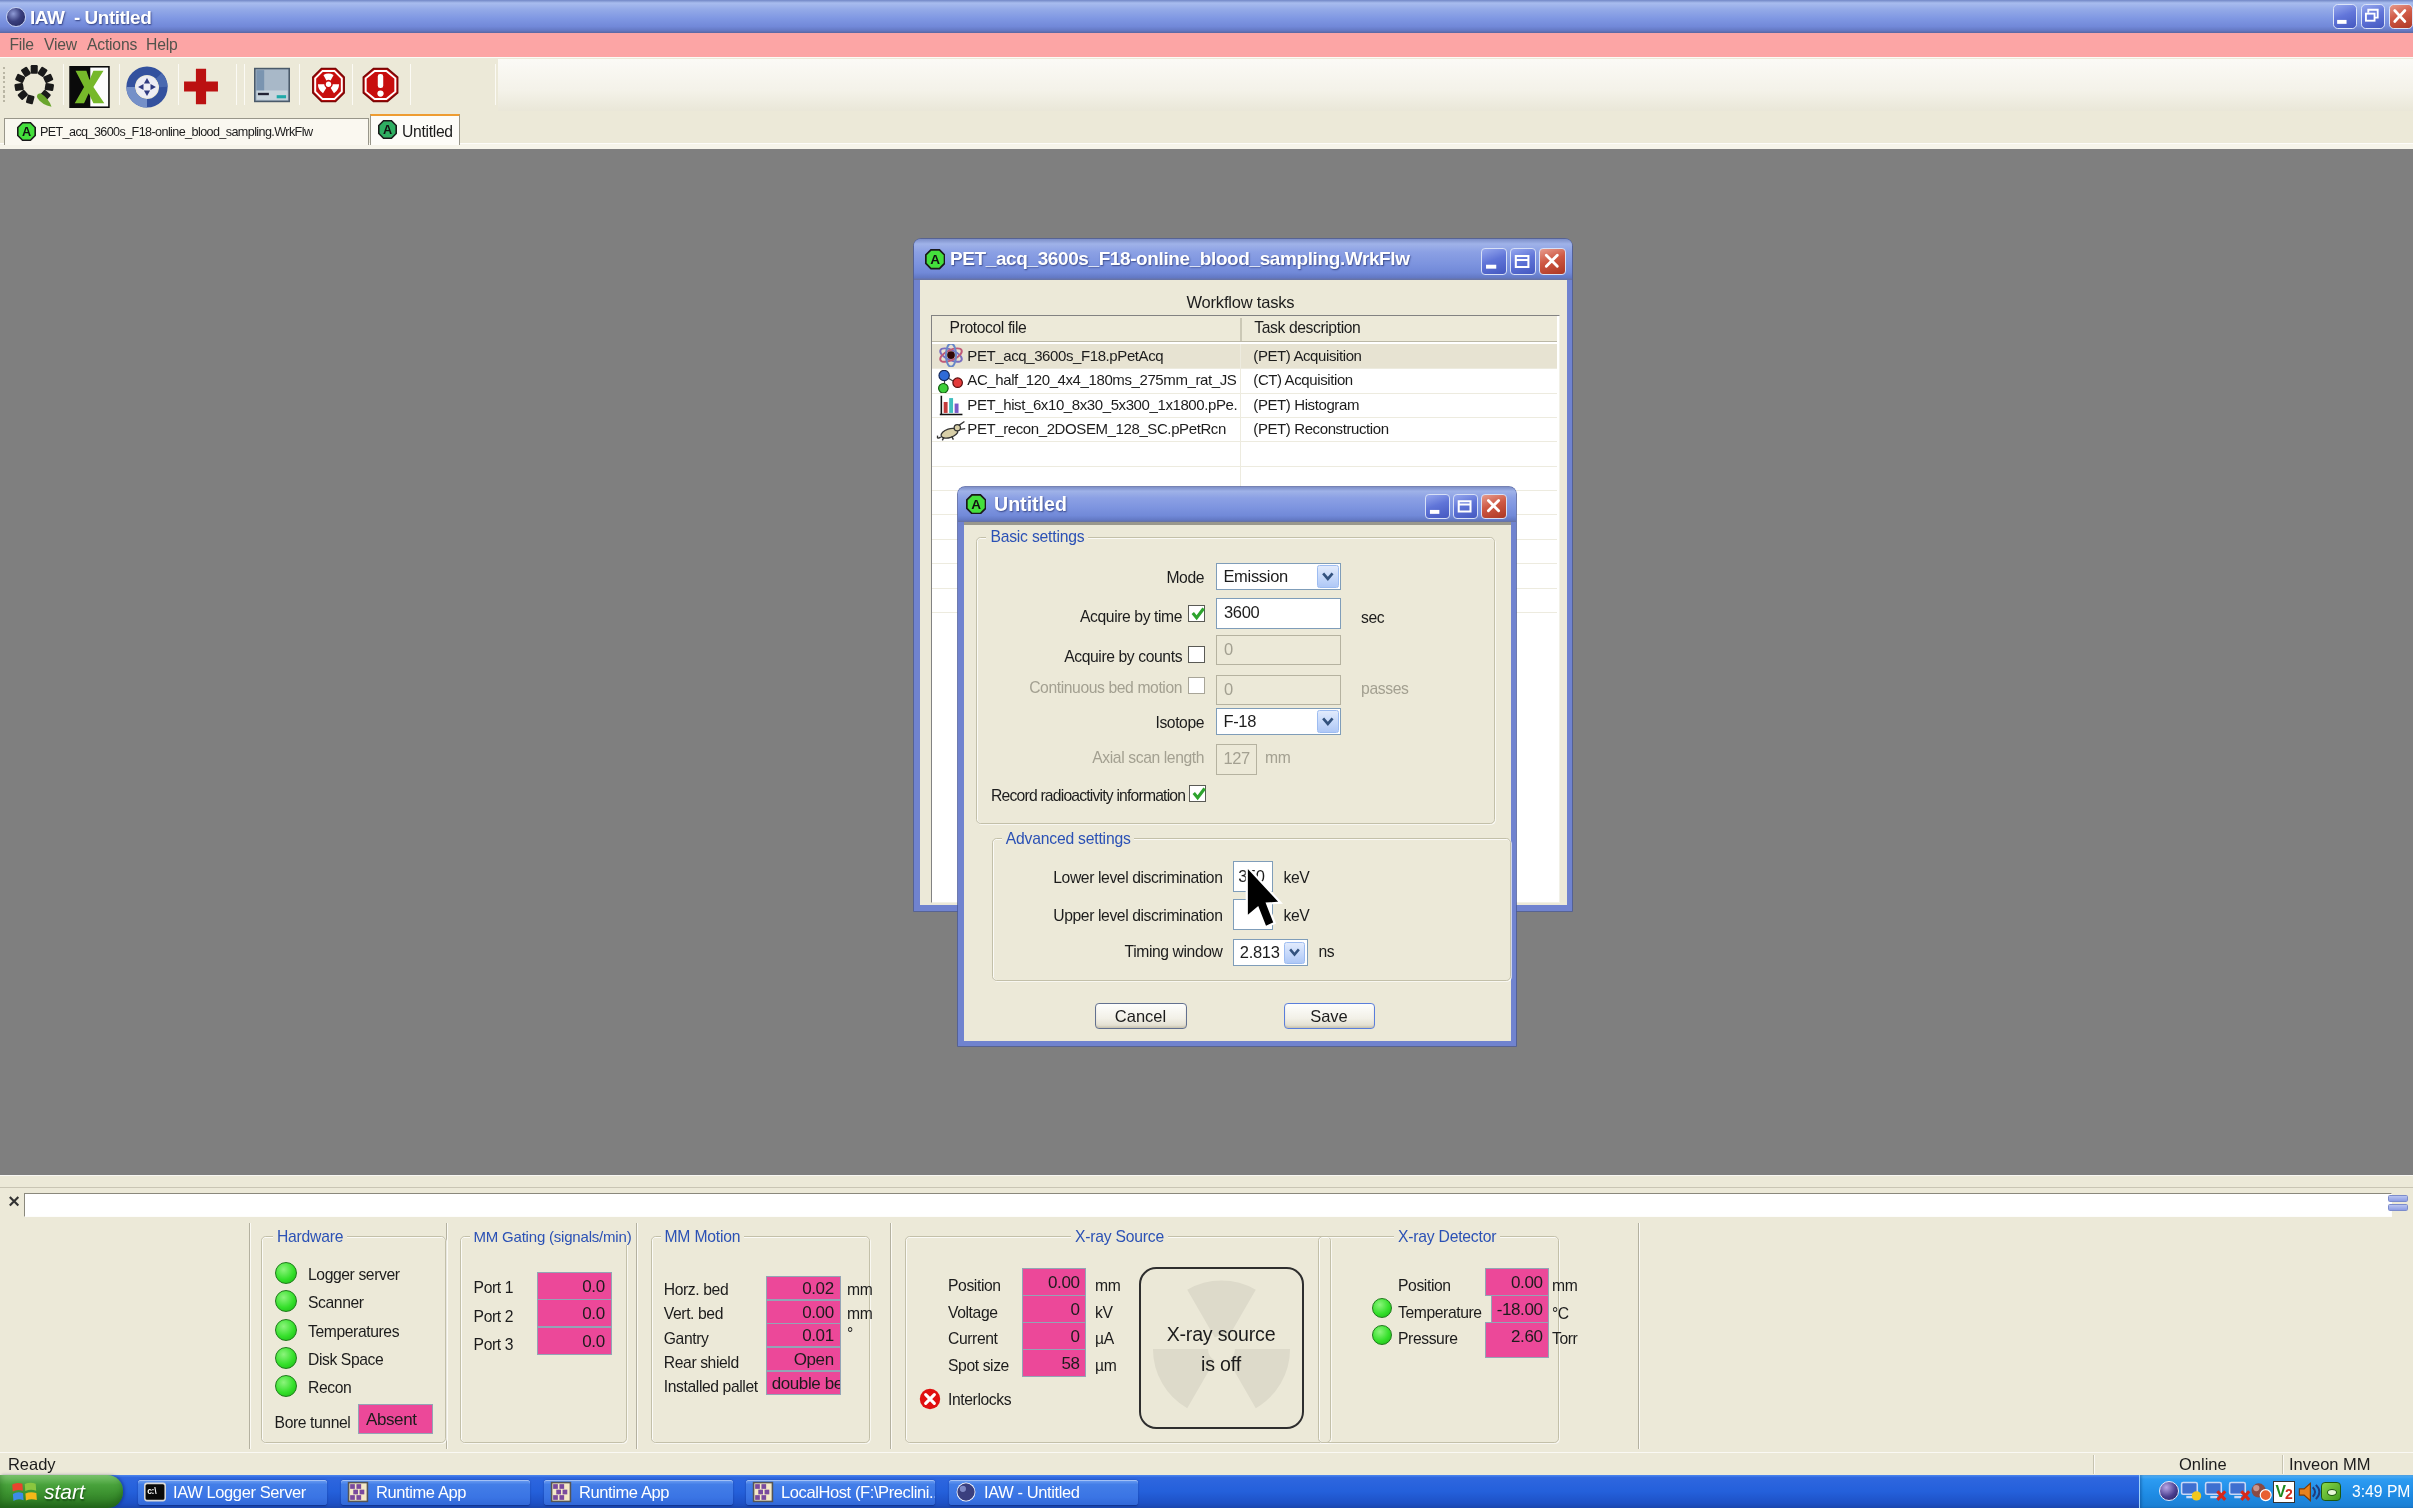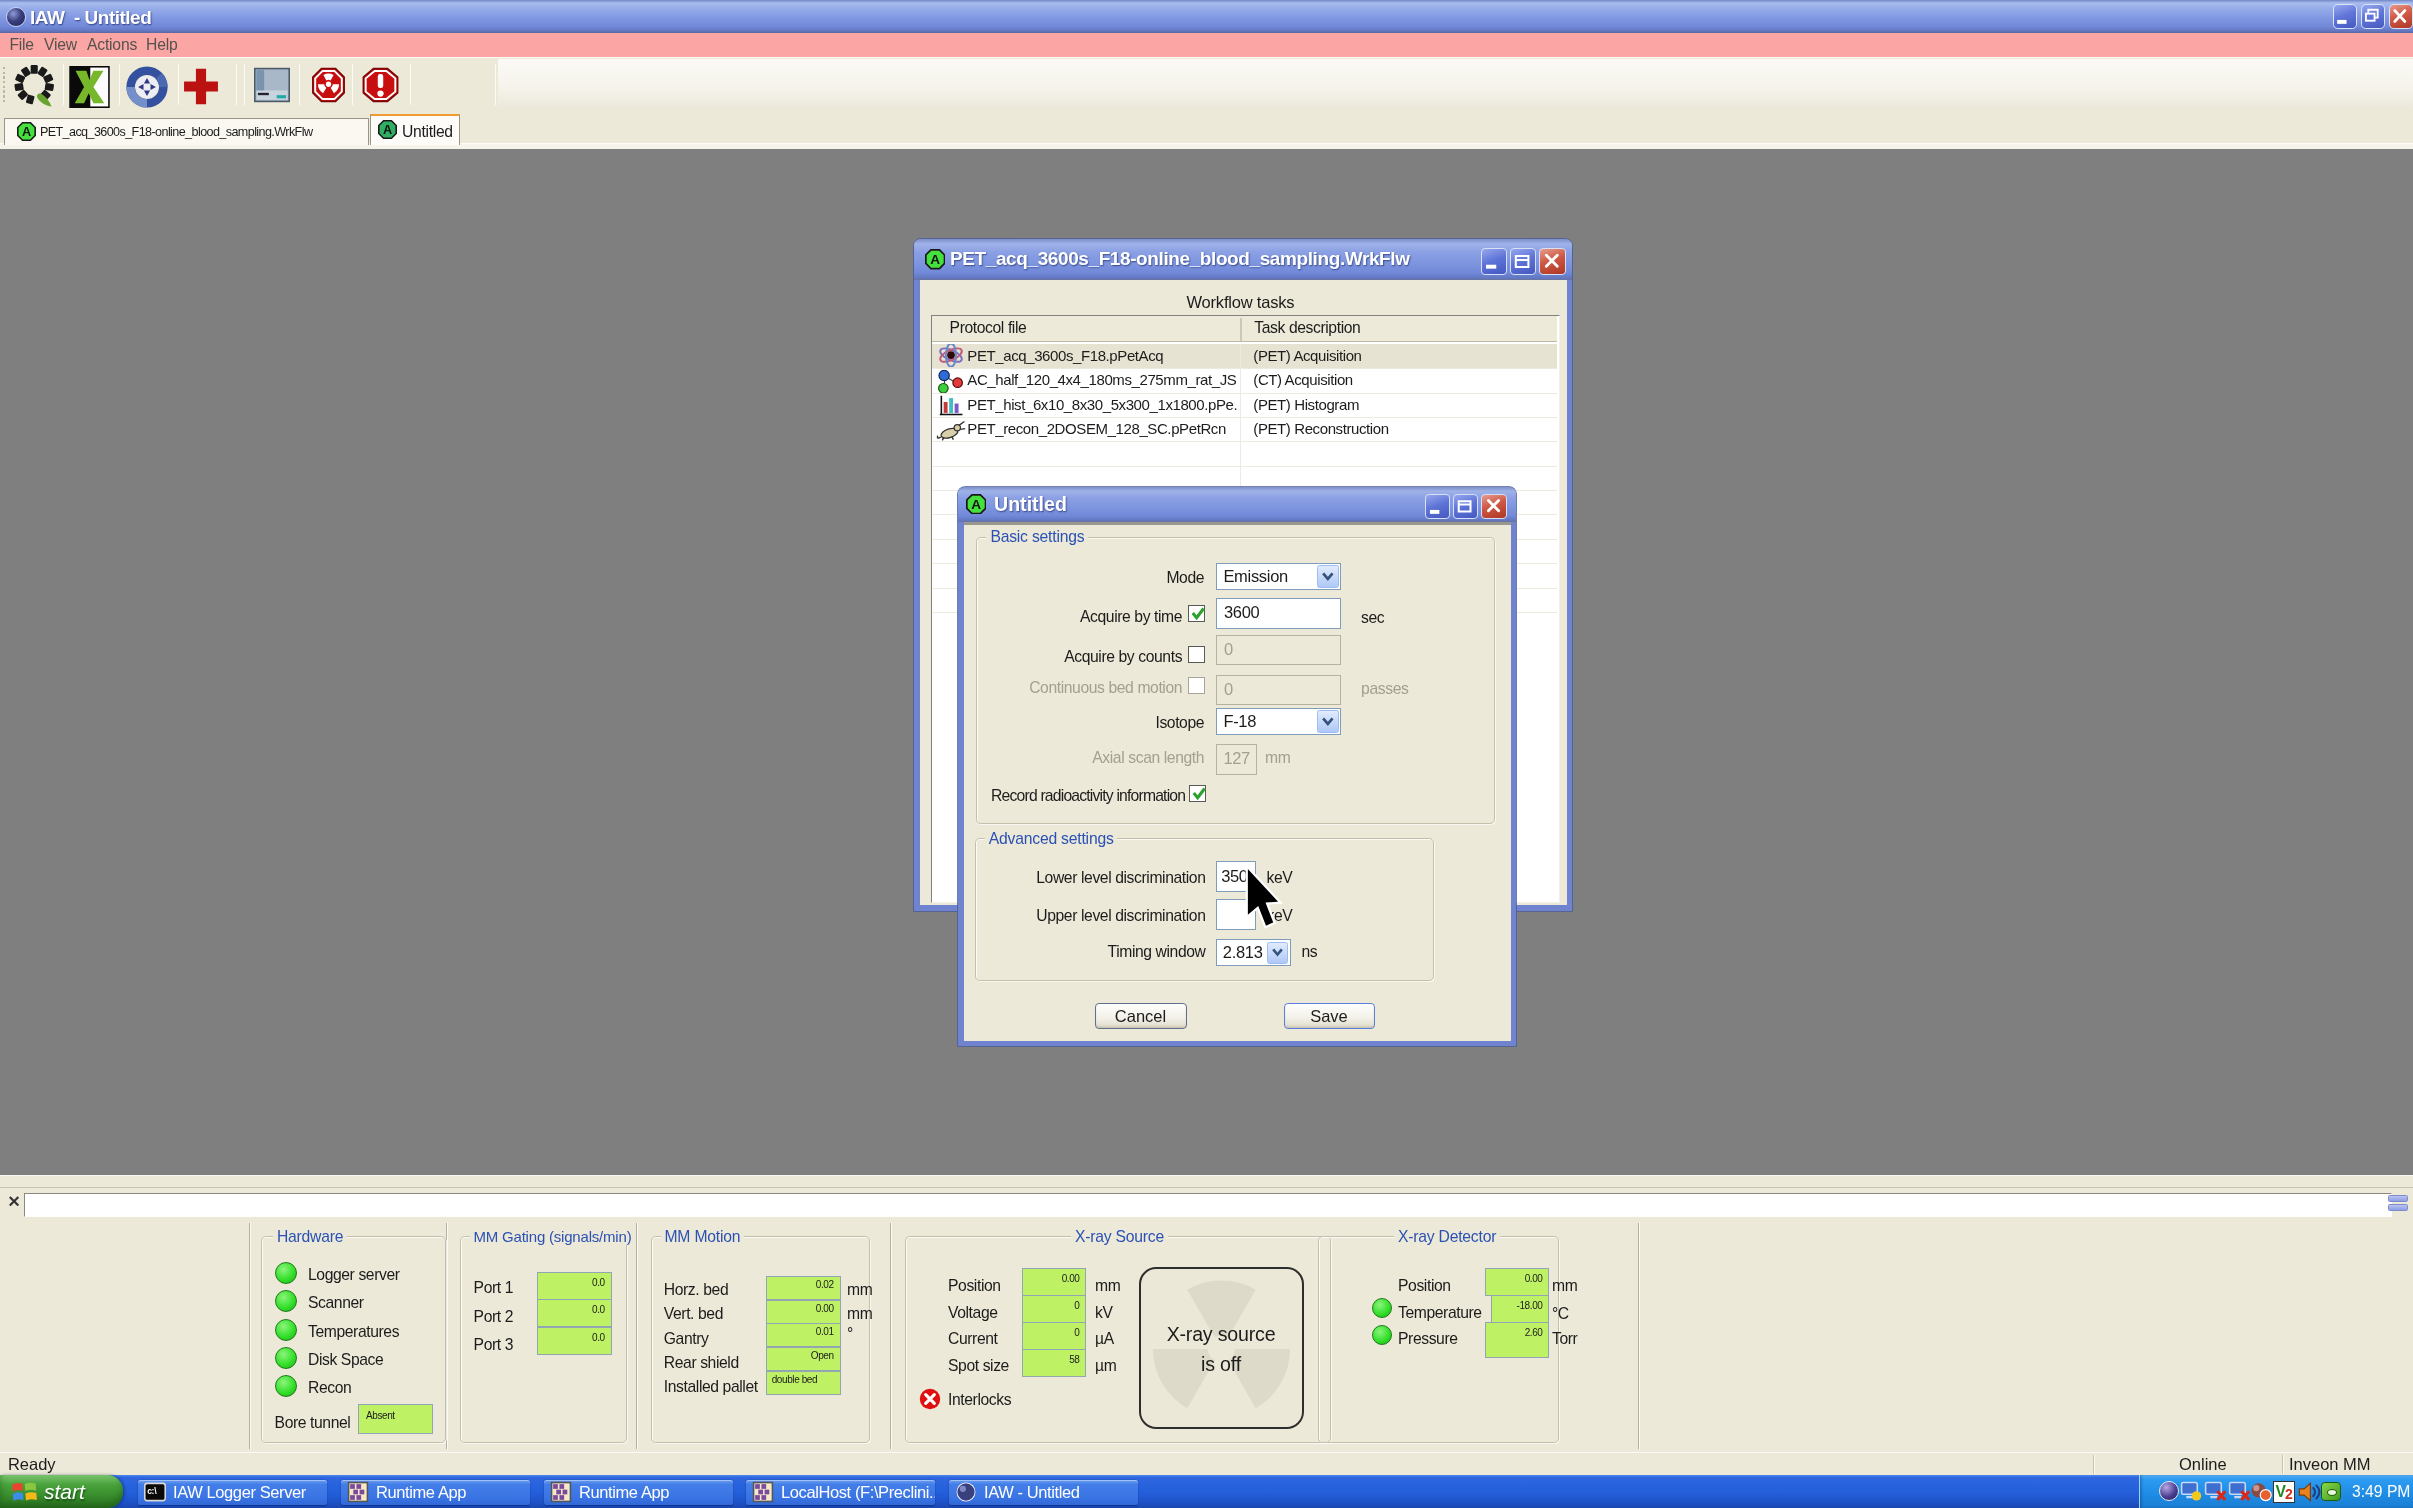--- a/index.html
+++ b/index.html
@@ -42,21 +42,21 @@
 .swbtn.cl{background:linear-gradient(160deg,#E79C8E 0%,#CE5843 45%,#AC3724 100%)}
 
 .gb{position:absolute;border:0.8px solid #C3C0A9;border-radius:4.7px;
  box-shadow:inset 0 0.8px 0 #fff,inset 0.8px 0 0 #fff,0.8px 0.8px 0 rgba(255,255,255,.85)}
 .gbl{position:absolute;top:-9.4px;background:#ECE9D8;padding:0 3.9px;color:#2B51B5;font-size:15.7px;letter-spacing:-0.2px;white-space:nowrap}
 .lab{position:absolute;font-size:15.7px;letter-spacing:-0.4px;white-space:nowrap}
 .rlab{position:absolute;font-size:15.7px;letter-spacing:-0.4px;white-space:nowrap;text-align:right}
 .dis{color:#A3A091}
 .fld{position:absolute;background:#fff;border:0.8px solid #7F9DB9;font-size:16.5px;letter-spacing:-0.4px}
 .fld.off{background:#ECE9D8;border-color:#B5B2A0;color:#A3A091}
-.pfld{position:absolute;background:#bef264;border:0.8px solid #93A4B5;font-size:10px;letter-spacing:-0.4px;text-align:right}
+.pfld{position:absolute;background:#ec4899;border:0.8px solid #93A4B5;font-size:17px;letter-spacing:-0.4px;text-align:right}
 .chk{position:absolute;width:17.3px;height:17.3px;background:#fff;border:1.6px solid #5A5A55}
 .chk svg{position:absolute;left:-1.6px;top:-2.4px}
 .combo{position:absolute;background:#fff;border:0.8px solid #7F9DB9}
 .combo .ct{position:absolute;left:6.3px;top:3.1px;font-size:16.5px;letter-spacing:-0.3px}
 .cbtn{position:absolute;right:1.6px;top:1.6px;border-radius:2.4px;
  background:linear-gradient(180deg,#E2EBFC 0%,#C5D8FA 55%,#AFC8F6 100%);border:0.8px solid #9DBCF1}
 .cbtn svg{position:absolute;left:2.4px;top:4.7px}
 .btn{position:absolute;height:26px;border-radius:3.9px;border:1.6px solid #62708F;
  background:linear-gradient(180deg,#FEFEFD 0%,#F2F0E7 60%,#DEDACB 100%);
  font-size:16.5px;text-align:center;box-shadow:inset 0 -1.6px 1.6px rgba(160,150,120,.35)}
@@ -350,21 +350,21 @@
         </div>
     <div class="unit dis" style="left:288px;top:211px">mm</div>
     <div class="lab" style="left:14px;top:249px;letter-spacing:-0.8px">Record radioactivity information</div>
     <div class="chk" style="left:212px;top:247px">
           <svg width="20.4" height="21" viewBox="0 0 26 27">
             <path d="M6 13 l5 6 l9 -12" fill="none" stroke="#2DA32D" stroke-width="4"></path>
           </svg>
         </div>
   </div>
 
-  <div class="gb" style="left:11px;top:313px;width:459px;height:143px">
+  <div class="gb" style="left:28px;top:313px;width:519px;height:143px">
     <div class="gbl" style="left:9.4px">Advanced settings</div>
     <div class="rlab" style="left:57px;top:30px;width:173px">Lower level discrimination</div>
     <div class="fld" style="left:240px;top:22px;width:40px;height:31px">
           <span style="position:absolute;left:4.7px;top:4.7px">350</span>
         </div>
     <div class="unit" style="left:291px;top:30px">keV</div>
     <div class="rlab" style="left:57px;top:68px;width:173px">Upper level discrimination</div>
     <div class="fld" style="left:240px;top:60px;width:40px;height:31px"></div>
     <div class="unit" style="left:291px;top:68px">keV</div>
     <div class="rlab" style="left:57px;top:104px;width:173px">Timing window</div>

